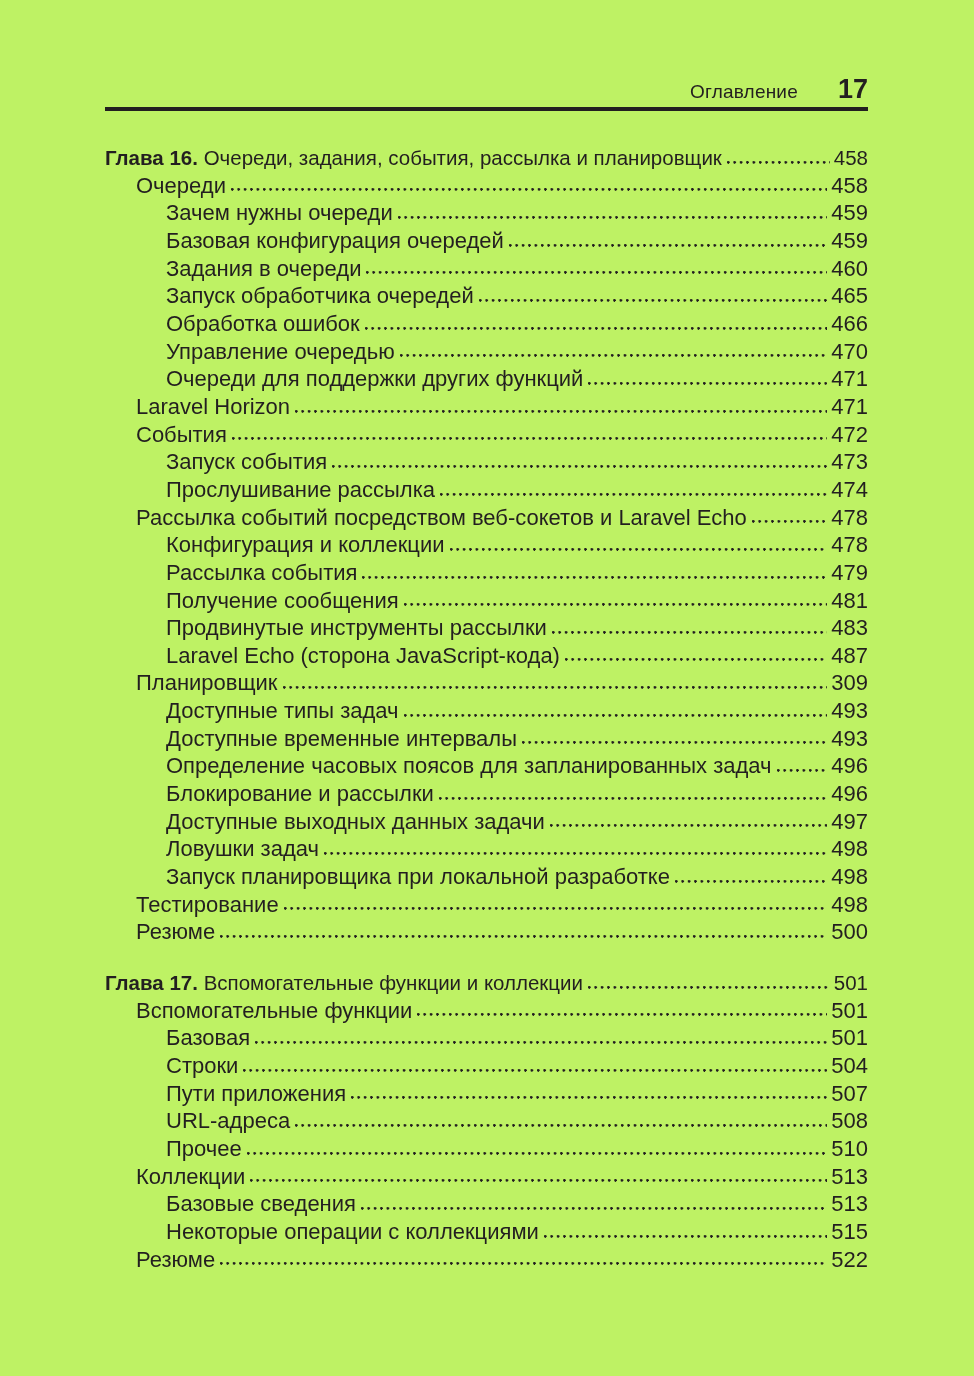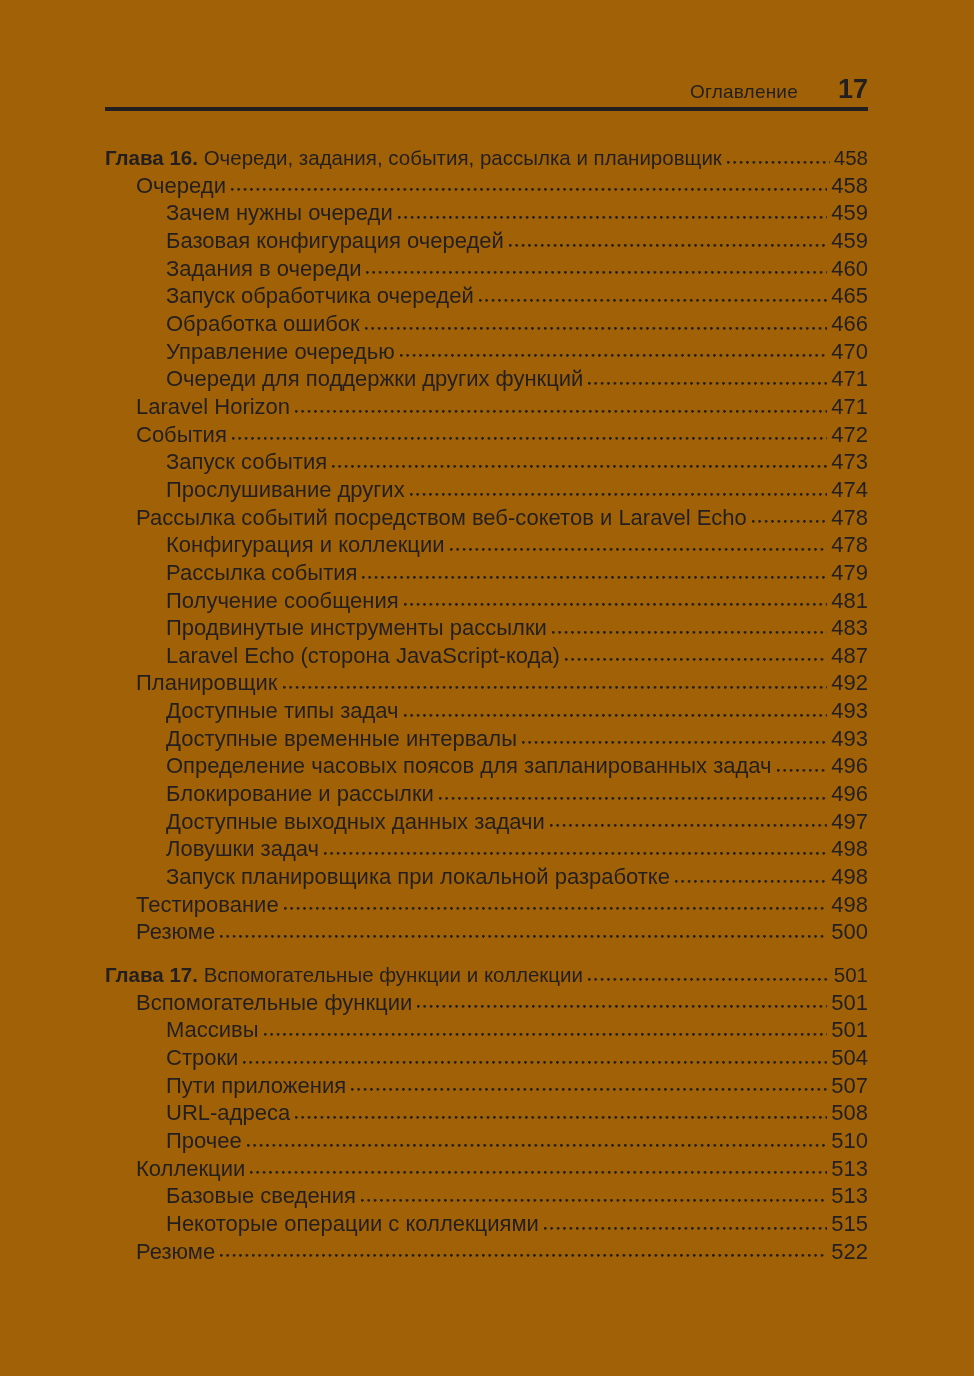--- a/index.html
+++ b/index.html
@@ -4,21 +4,21 @@
 <style>
   html, body {
     margin: 0;
     padding: 0;
     background: #ffffff;
   }
   .page {
     position: relative;
     width: 974px;
     height: 1376px;
-    background: #a16207;
+    background: #bef264;
     font-family: "Liberation Sans", "DejaVu Sans", sans-serif;
     color: #231f20;
     overflow: hidden;
   }
   
   .running-head {
     position: absolute;
     top: 74px;
     left: 105px;
     right: 106px;
@@ -44,21 +44,21 @@
     background: #231f20;
   }
   
   .toc {
     position: absolute;
     top: 144px;
     left: 105px;
     right: 106px;
   }
   .toc-section + .toc-section {
-    margin-top: 15px;
+    margin-top: 23px;
   }
   .toc-row {
     display: flex;
     align-items: baseline;
     line-height: 27.65px;
     font-size: 22px;
     white-space: nowrap;
   }
   .toc-row .title {
     flex: 0 0 auto;
@@ -155,21 +155,21 @@
           <span class="title">События</span>
           <span class="leader"></span>
           <span class="page-num">472</span>
         </div>
         <div class="toc-row level2">
           <span class="title">Запуск события</span>
           <span class="leader"></span>
           <span class="page-num">473</span>
         </div>
         <div class="toc-row level2">
-          <span class="title">Прослушивание других</span>
+          <span class="title">Прослушивание рассылка</span>
           <span class="leader"></span>
           <span class="page-num">474</span>
         </div>
         <div class="toc-row level1">
           <span class="title">Рассылка событий посредством веб-сокетов и Laravel Echo</span>
           <span class="leader"></span>
           <span class="page-num">478</span>
         </div>
         <div class="toc-row level2">
           <span class="title">Конфигурация и коллекции</span>
@@ -192,21 +192,21 @@
           <span class="page-num">483</span>
         </div>
         <div class="toc-row level2">
           <span class="title">Laravel Echo (сторона JavaScript-кода)</span>
           <span class="leader"></span>
           <span class="page-num">487</span>
         </div>
         <div class="toc-row level1">
           <span class="title">Планировщик</span>
           <span class="leader"></span>
-          <span class="page-num">492</span>
+          <span class="page-num">309</span>
         </div>
         <div class="toc-row level2">
           <span class="title">Доступные типы задач</span>
           <span class="leader"></span>
           <span class="page-num">493</span>
         </div>
         <div class="toc-row level2">
           <span class="title">Доступные временные интервалы</span>
           <span class="leader"></span>
           <span class="page-num">493</span>
@@ -252,21 +252,21 @@
           <span class="title"><span class="ch-label">Глава 17.</span><span>&nbsp;</span><span class="ch-title">Вспомогательные функции и коллекции</span></span>
           <span class="leader"></span>
           <span class="page-num">501</span>
         </div>
         <div class="toc-row level1">
           <span class="title">Вспомогательные функции</span>
           <span class="leader"></span>
           <span class="page-num">501</span>
         </div>
         <div class="toc-row level2">
-          <span class="title">Массивы</span>
+          <span class="title">Базовая</span>
           <span class="leader"></span>
           <span class="page-num">501</span>
         </div>
         <div class="toc-row level2">
           <span class="title">Строки</span>
           <span class="leader"></span>
           <span class="page-num">504</span>
         </div>
         <div class="toc-row level2">
           <span class="title">Пути приложения</span>

